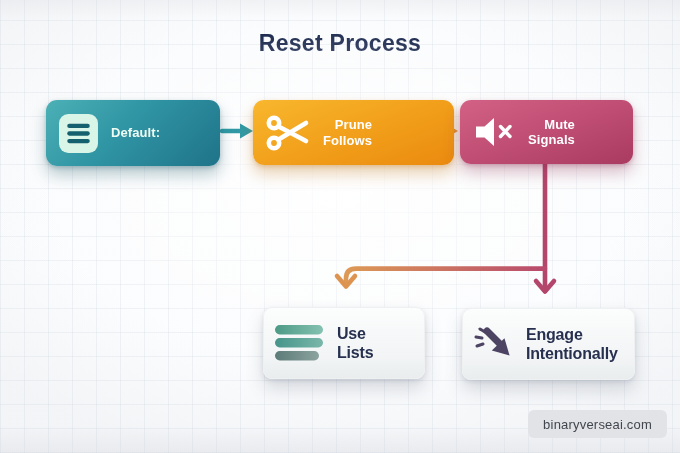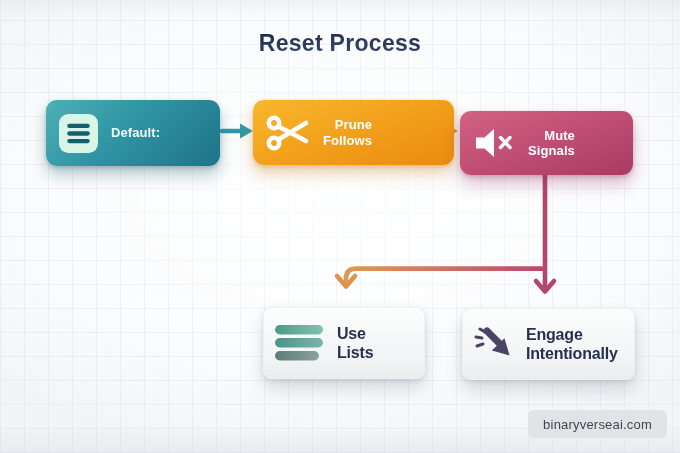--- a/index.html
+++ b/index.html
@@ -41,21 +41,21 @@
     background:linear-gradient(135deg,#4cb0b6 0%,#2f94a3 45%,#1f7389 100%);
     box-shadow:0 9px 16px rgba(25,85,100,.30), 0 2px 4px rgba(25,85,100,.25);
   }
   .n-teal .label{color:#eefcf4;}
   .n-orange{
     left:253px;top:100px;width:201px;height:65px;
     background:linear-gradient(160deg,#f8b72e 0%,#f2a01b 50%,#ea8a0f 100%);
     box-shadow:0 9px 16px rgba(190,110,10,.30), 0 2px 4px rgba(190,110,10,.25);
   }
   .n-pink{
-    left:460px;top:111px;width:173px;height:64px;
+    left:460px;top:100px;width:173px;height:64px;
     background:linear-gradient(160deg,#d26185 0%,#c04e74 50%,#a93a60 100%);
     box-shadow:0 9px 16px rgba(140,45,80,.30), 0 2px 4px rgba(140,45,80,.25);
   }
   .card{
     position:absolute;display:flex;align-items:center;
     border-radius:9px;box-sizing:border-box;
     padding:0 10px;gap:11px;z-index:3;
     background:linear-gradient(180deg,#fcfdfd 0%,#f2f4f5 70%,#e9edee 100%);
     box-shadow:0 10px 18px rgba(80,90,110,.20), 0 2px 5px rgba(80,90,110,.14);
     border:1px solid #eef0f2;

